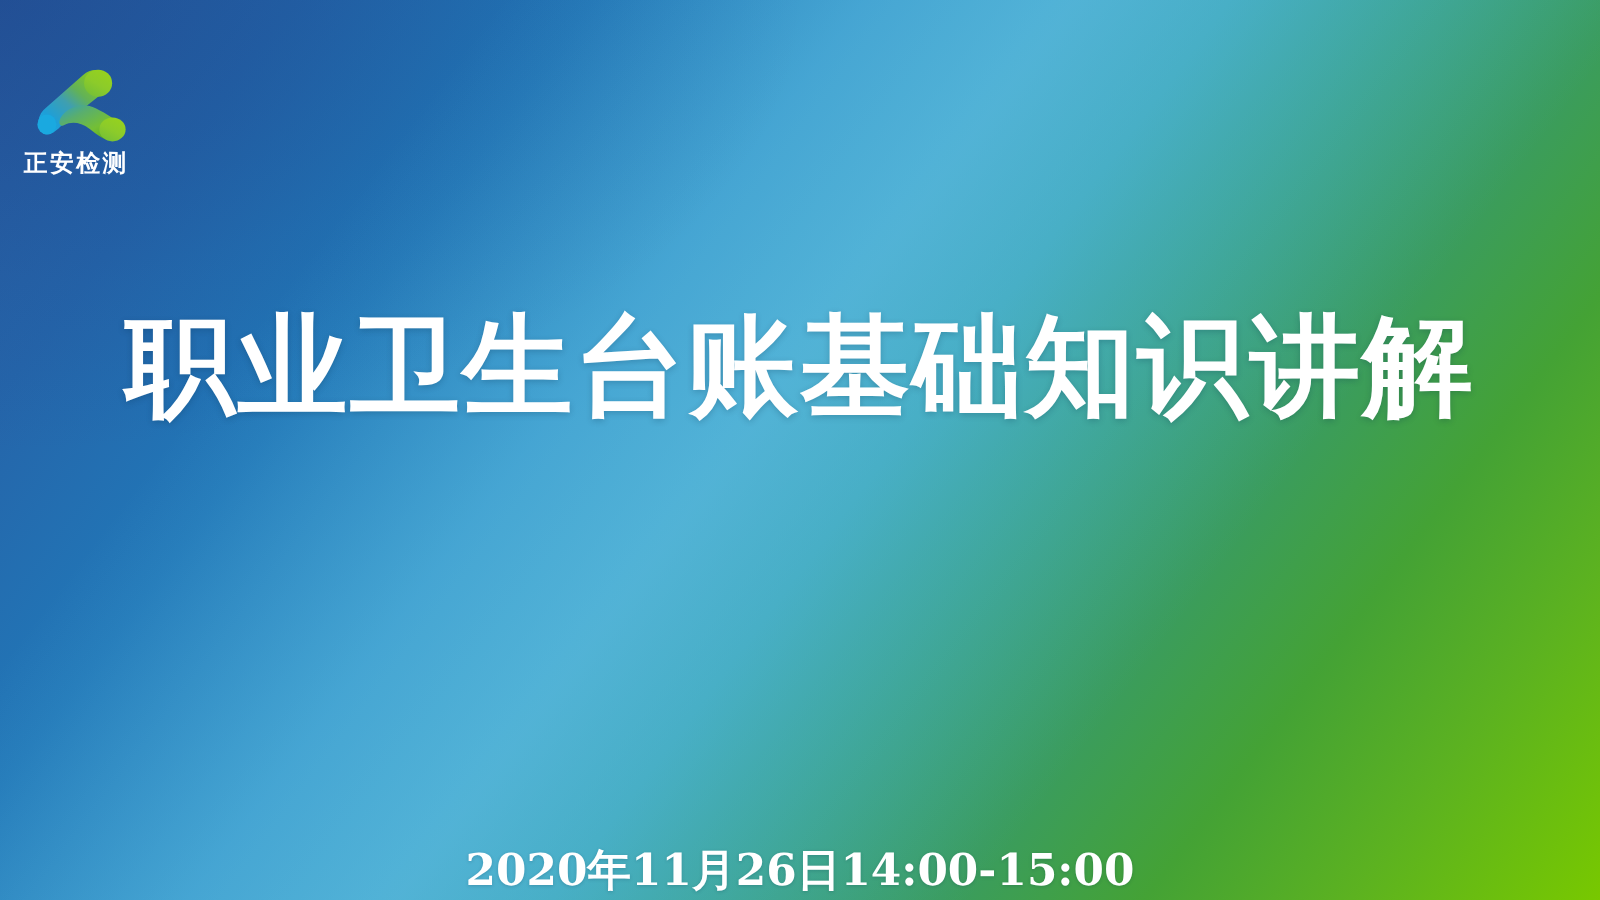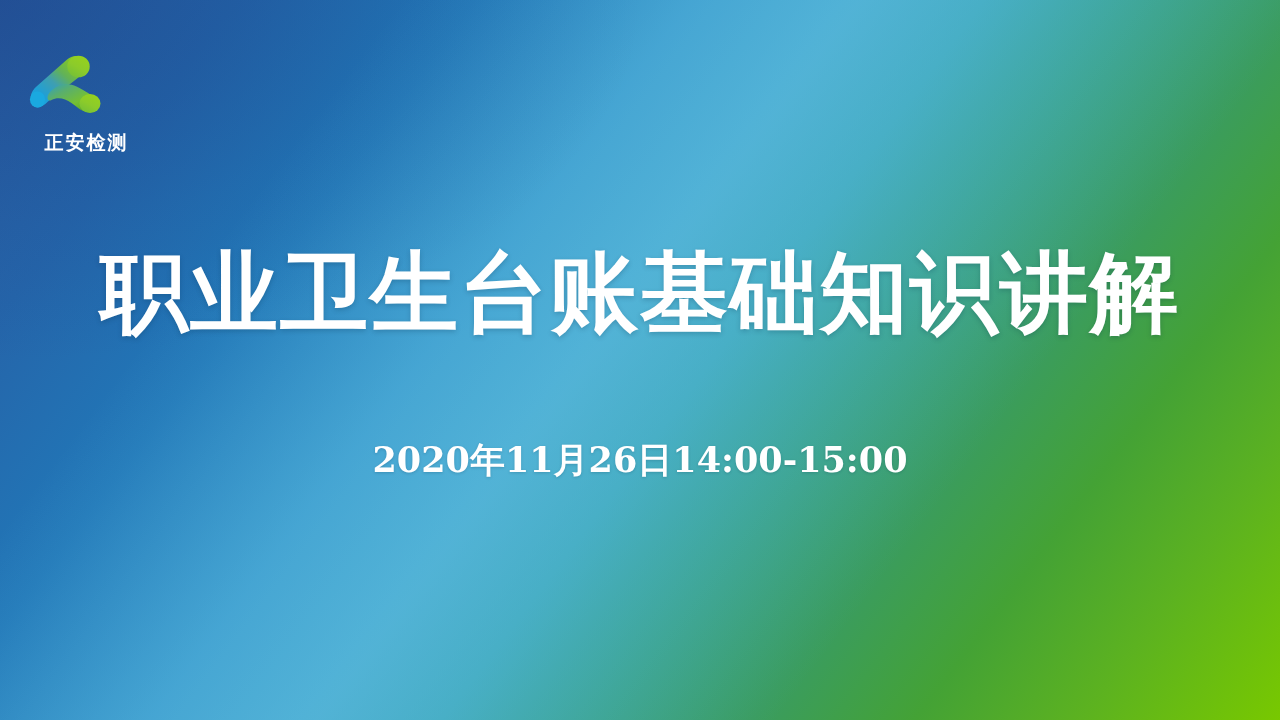--- a/index.html
+++ b/index.html
@@ -68,42 +68,42 @@
   }
 
   #logo-mark {
     display: block;
     width: 78px;
     height: 66px;
     margin-left: 12px;
   }
 
   #logo-wordmark {
-    margin-top: 16px;
+    margin-top: 4px;
     color: #ffffff;
     font-family: "DejaVu Sans", "Liberation Sans", sans-serif;
     font-size: 19px;
     font-weight: 700;
     letter-spacing: 2px;
-    text-align: center;
+    text-align: left;
     padding-left: 5px;
     white-space: nowrap;
   }
 
   
   #title-block {
     position: absolute;
     left: 0;
     top: 0;
     width: 1280px;
     height: 720px;
     display: flex;
     flex-direction: column;
     align-items: center;
-    justify-content: flex-start;
+    justify-content: space-between;
   }
 
   #slide-title {
     margin-top: 248px;
     color: #ffffff;
     font-family: "DejaVu Serif", "Liberation Serif", serif;
     font-weight: 700;
     font-size: 88px;
     line-height: 1.0;
     letter-spacing: 2px;

